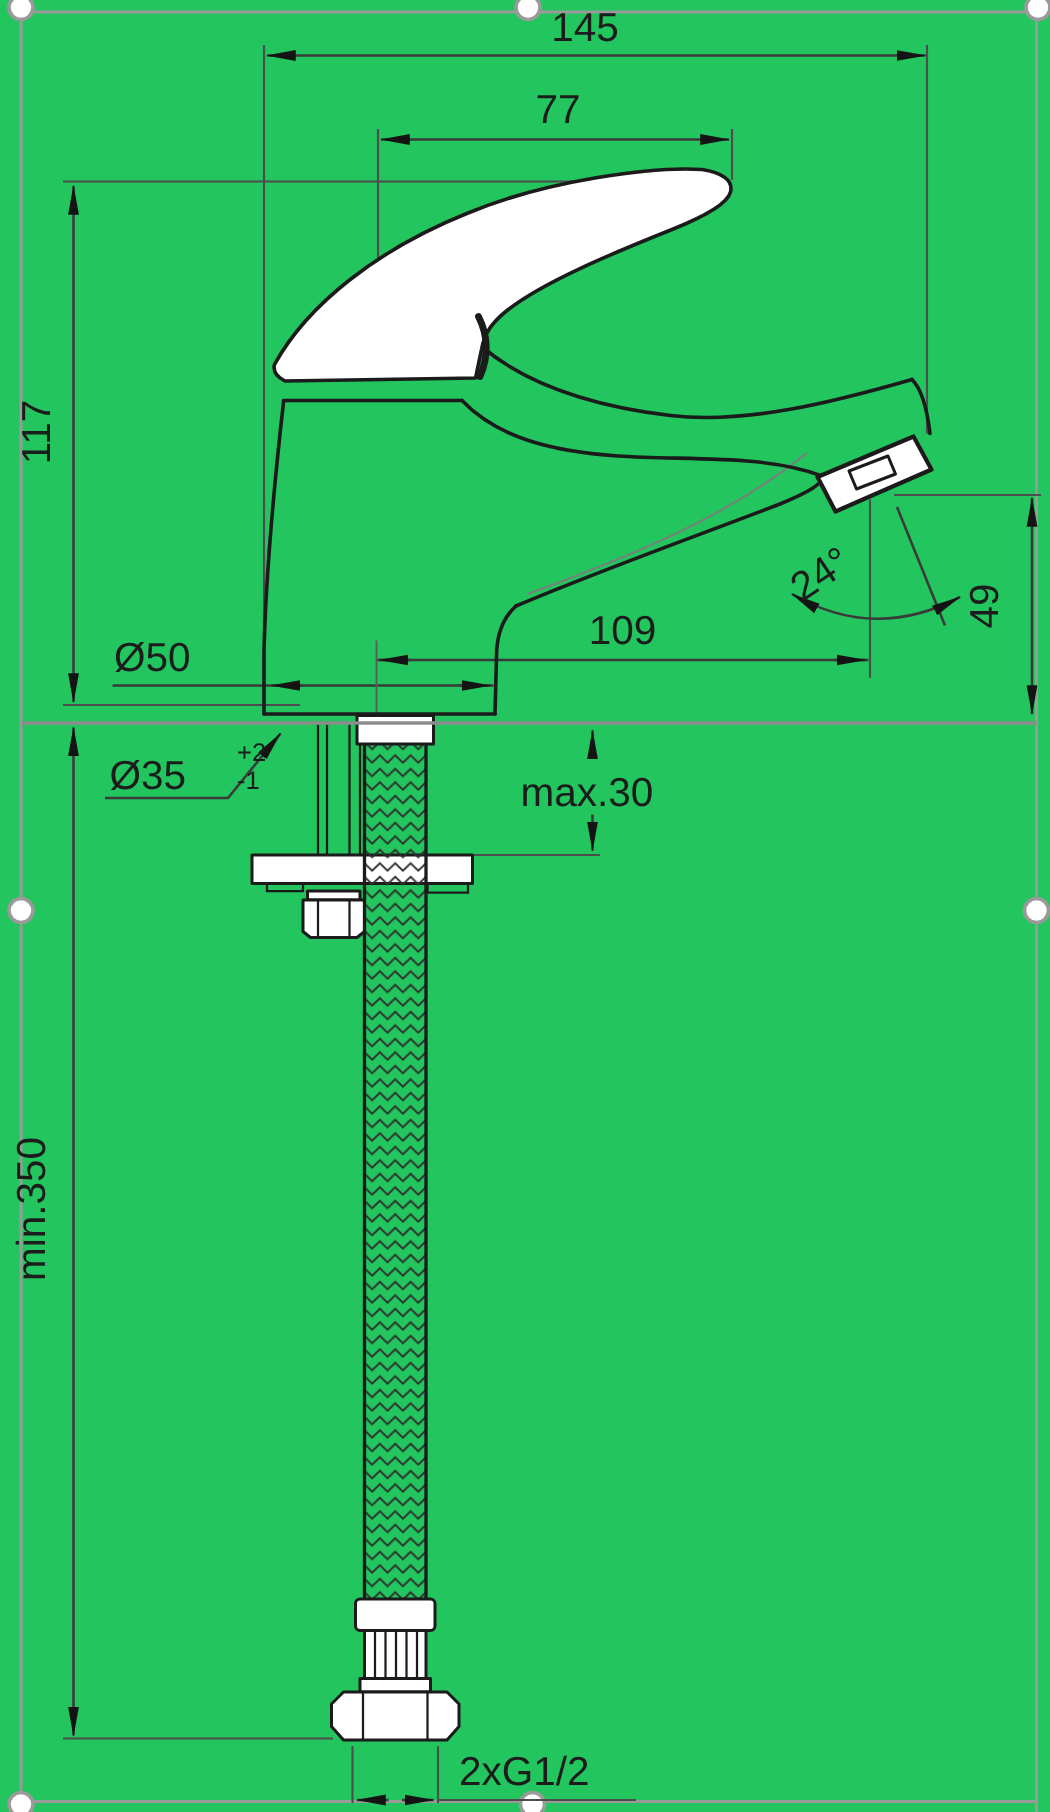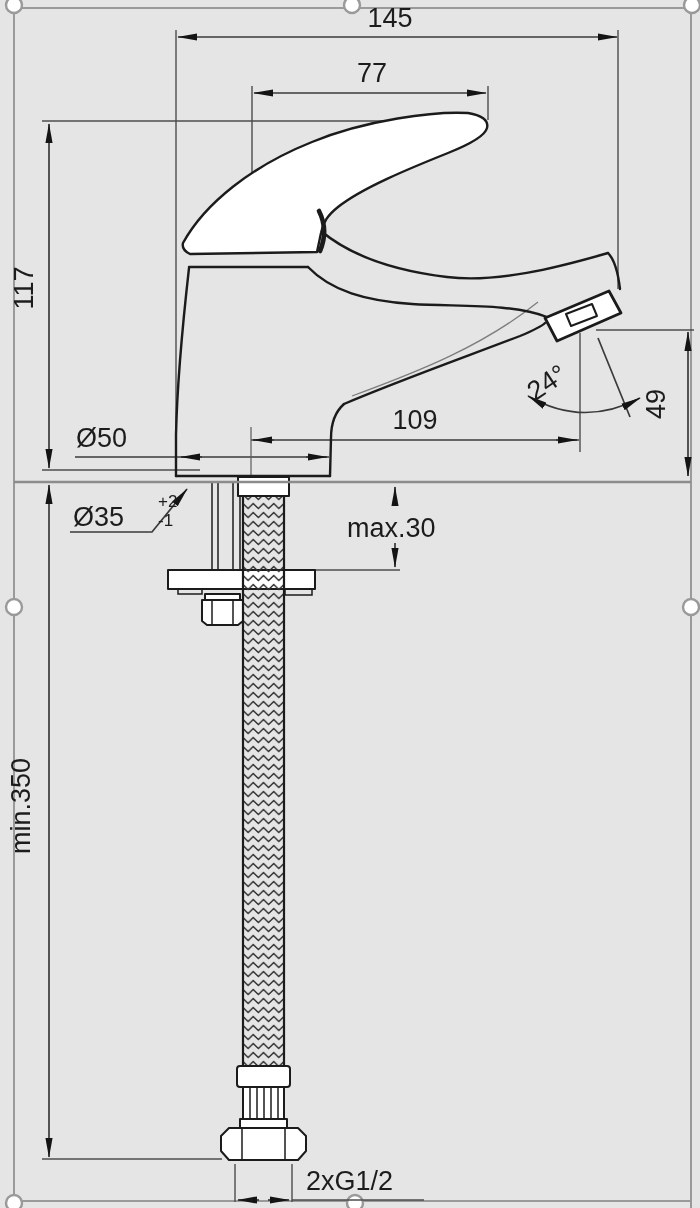--- a/index.html
+++ b/index.html
@@ -1,16 +1,16 @@
 <!DOCTYPE html>
 <html><head>
 <meta charset="utf-8">
 <style>
   html,body{margin:0;padding:0;background:#ffffff;}
-  .stage{position:relative;width:700px;height:1208px;background:#e5e5e5;overflow:hidden;}
+  .stage{position:relative;width:700px;height:1208px;background:#22c55e;overflow:hidden;}
   svg{display:block;}
   .ol{fill:none;stroke:#1b1b1b;stroke-width:2.4;stroke-linecap:round;stroke-linejoin:round;}
   .olthick{fill:#ffffff;stroke:#1b1b1b;stroke-width:2.8;stroke-linejoin:round;}
   .thin{fill:none;stroke:#7d7d7d;stroke-width:1.3;}
   .dim{fill:none;stroke:#3a3a3a;stroke-width:1.7;}
   .ext{fill:none;stroke:#4d4d4d;stroke-width:1.4;}
   .frame{fill:none;stroke:#9a9a9a;stroke-width:2;}
   .regmark{fill:#ffffff;stroke:#9a9a9a;stroke-width:2.4;}
   .deck{fill:none;stroke:#8c8c8c;stroke-width:2.4;}
   .cl{fill:none;stroke:#5a5a5a;stroke-width:1.2;}

